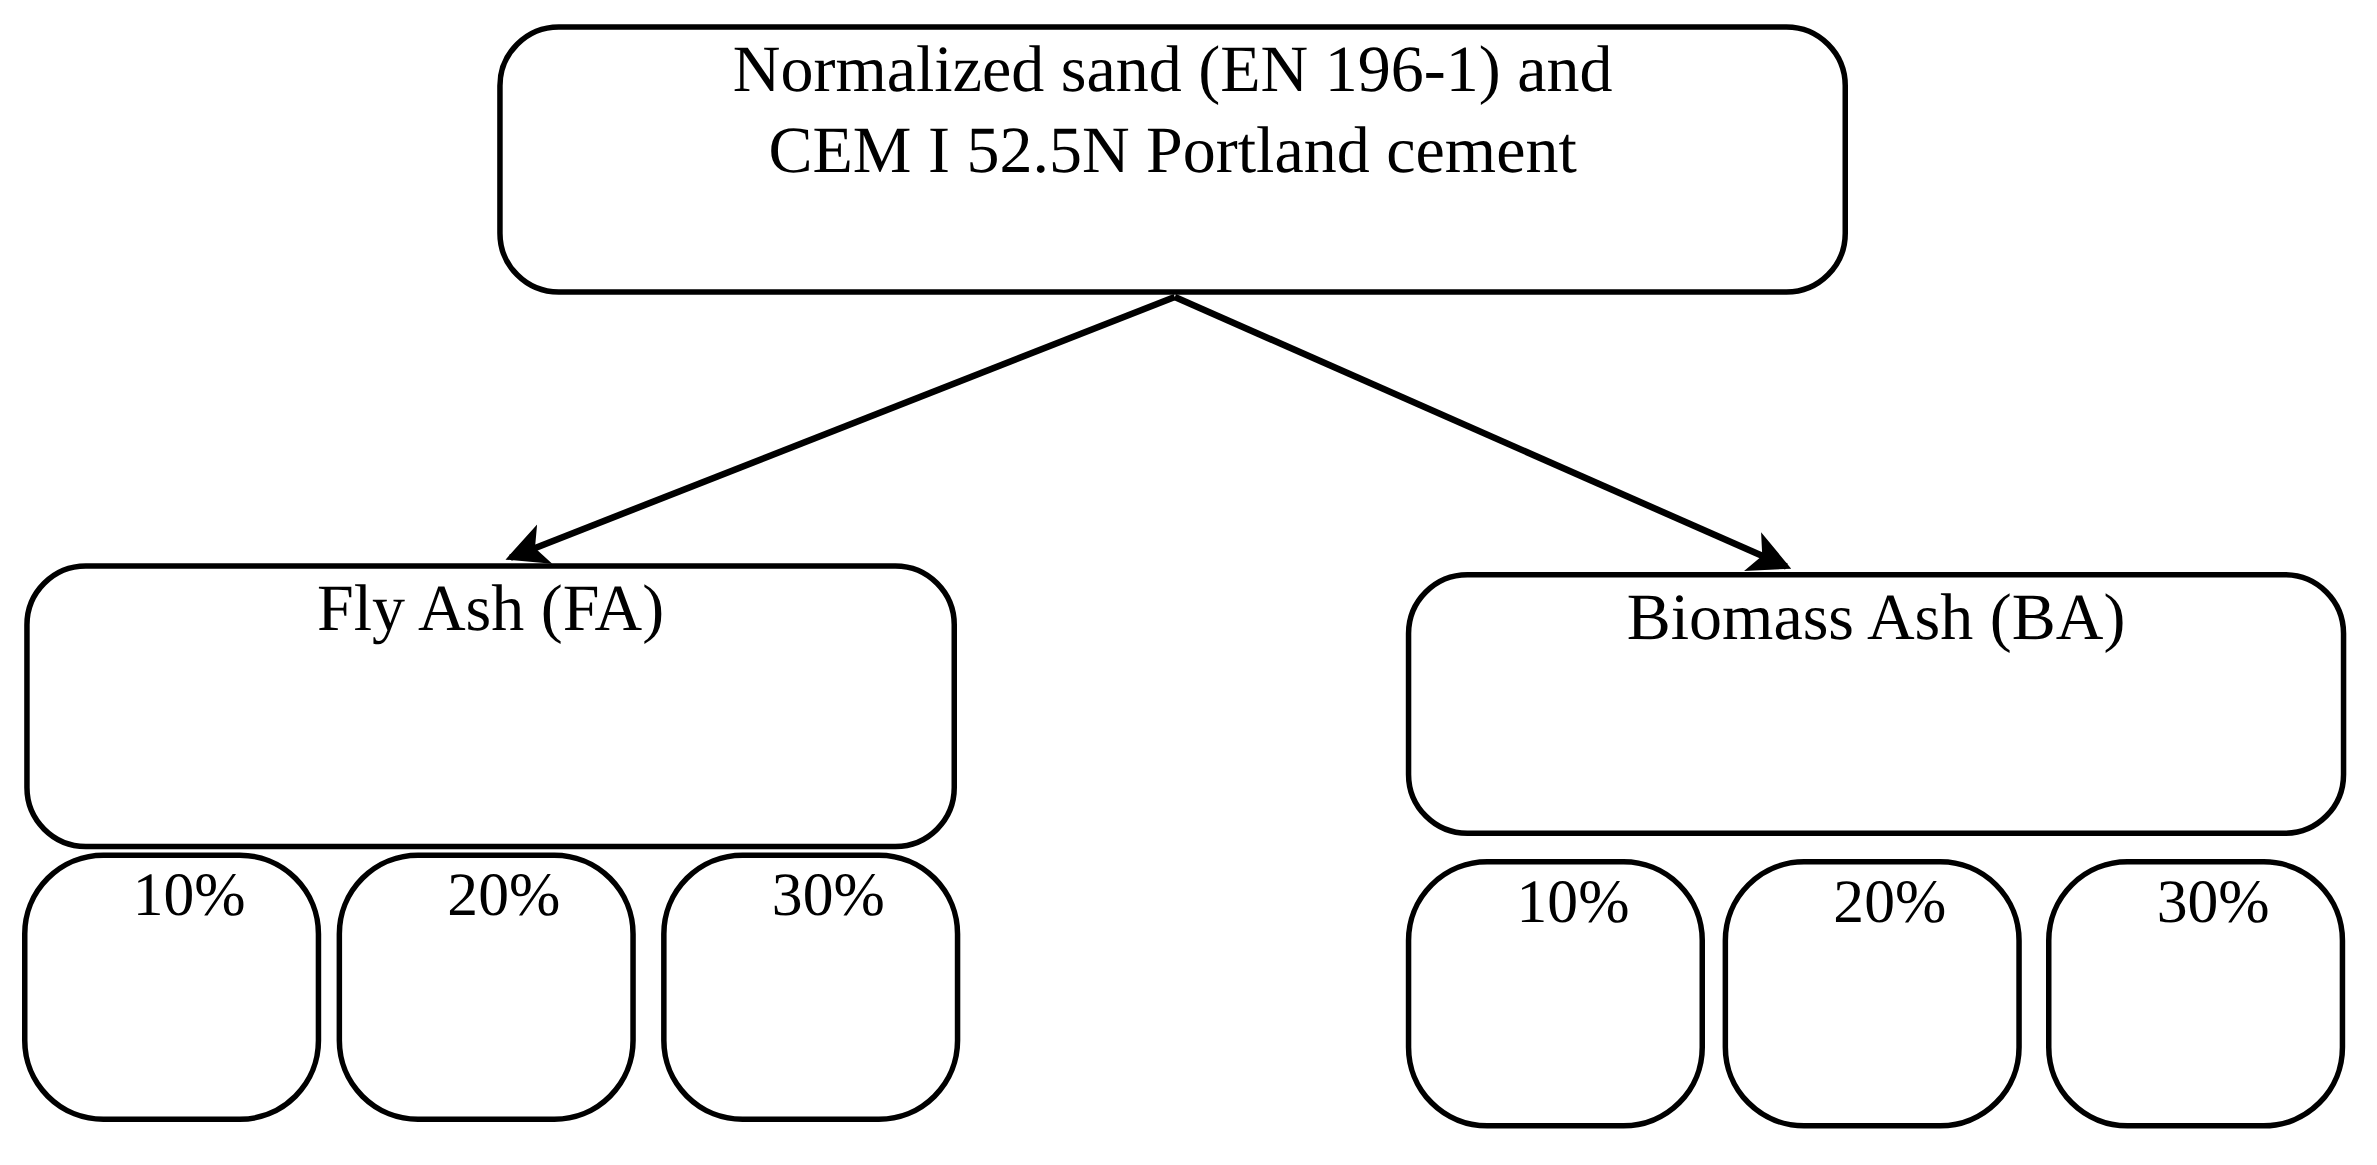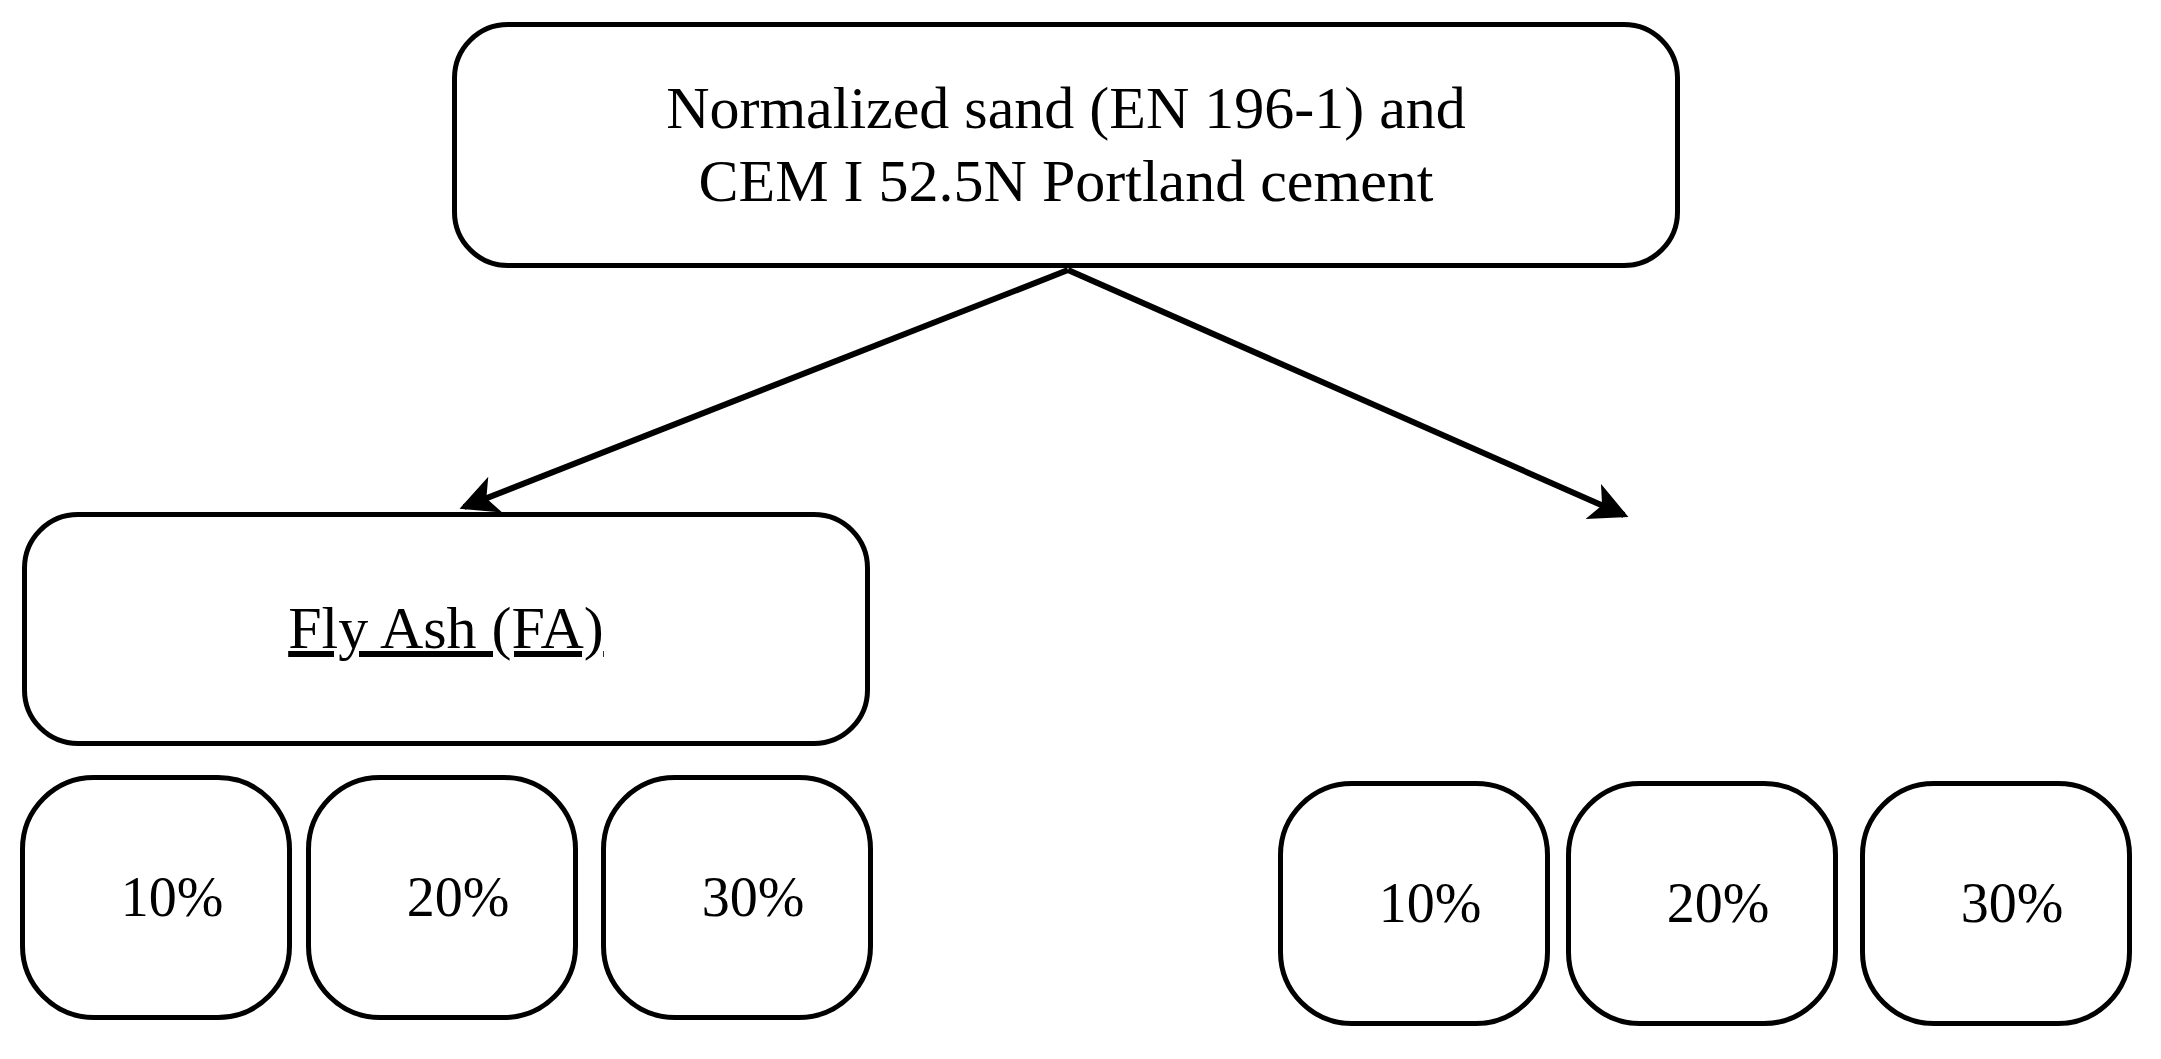--- a/index.html
+++ b/index.html
@@ -14,21 +14,20 @@
     background: #ffffff;
     overflow: hidden;
     font-family: "Liberation Serif", "DejaVu Serif", serif;
   }
   .node {
     position: absolute;
     box-sizing: border-box;
     background: #ffffff;
     border: 5px solid #000000;
     display: flex;
-    align-items: center;
     justify-content: center;
     text-align: center;
     color: #000000;
     z-index: 2;
   }
   .node-label {
     display: block;
     line-height: 1.22;
     white-space: pre-line;
   }
@@ -41,23 +40,22 @@
     border-radius: 56px;
   }
   #node-root .node-label {
     font-size: 60px;
   }
   
   #node-fly-ash {
     left: 22px;
     top: 512px;
     width: 848px;
-    height: 234px;
+    height: 260px;
     border-radius: 56px;
-    text-decoration: underline;
   }
   #node-biomass-ash {
     left: 1278px;
     top: 520px;
     width: 855px;
     height: 240px;
     border-radius: 56px;
   }
   #node-fly-ash .node-label,
   #node-biomass-ash .node-label {
@@ -109,20 +107,23 @@
 
   <div class="node" id="node-root">
     <span class="node-label">Normalized sand (EN 196-1) and
 CEM I 52.5N Portland cement</span>
   </div>
 
   <div class="node" id="node-fly-ash">
     <span class="node-label">Fly Ash (FA)</span>
   </div>
 
+  <div class="node" id="node-biomass-ash">
+    <span class="node-label">Biomass Ash (BA)</span>
+  </div>
 
   <div class="node dosage" id="dosage-fa-0">
     <span class="node-label">10%</span>
   </div>
   <div class="node dosage" id="dosage-fa-1">
     <span class="node-label">20%</span>
   </div>
   <div class="node dosage" id="dosage-fa-2">
     <span class="node-label">30%</span>
   </div>

